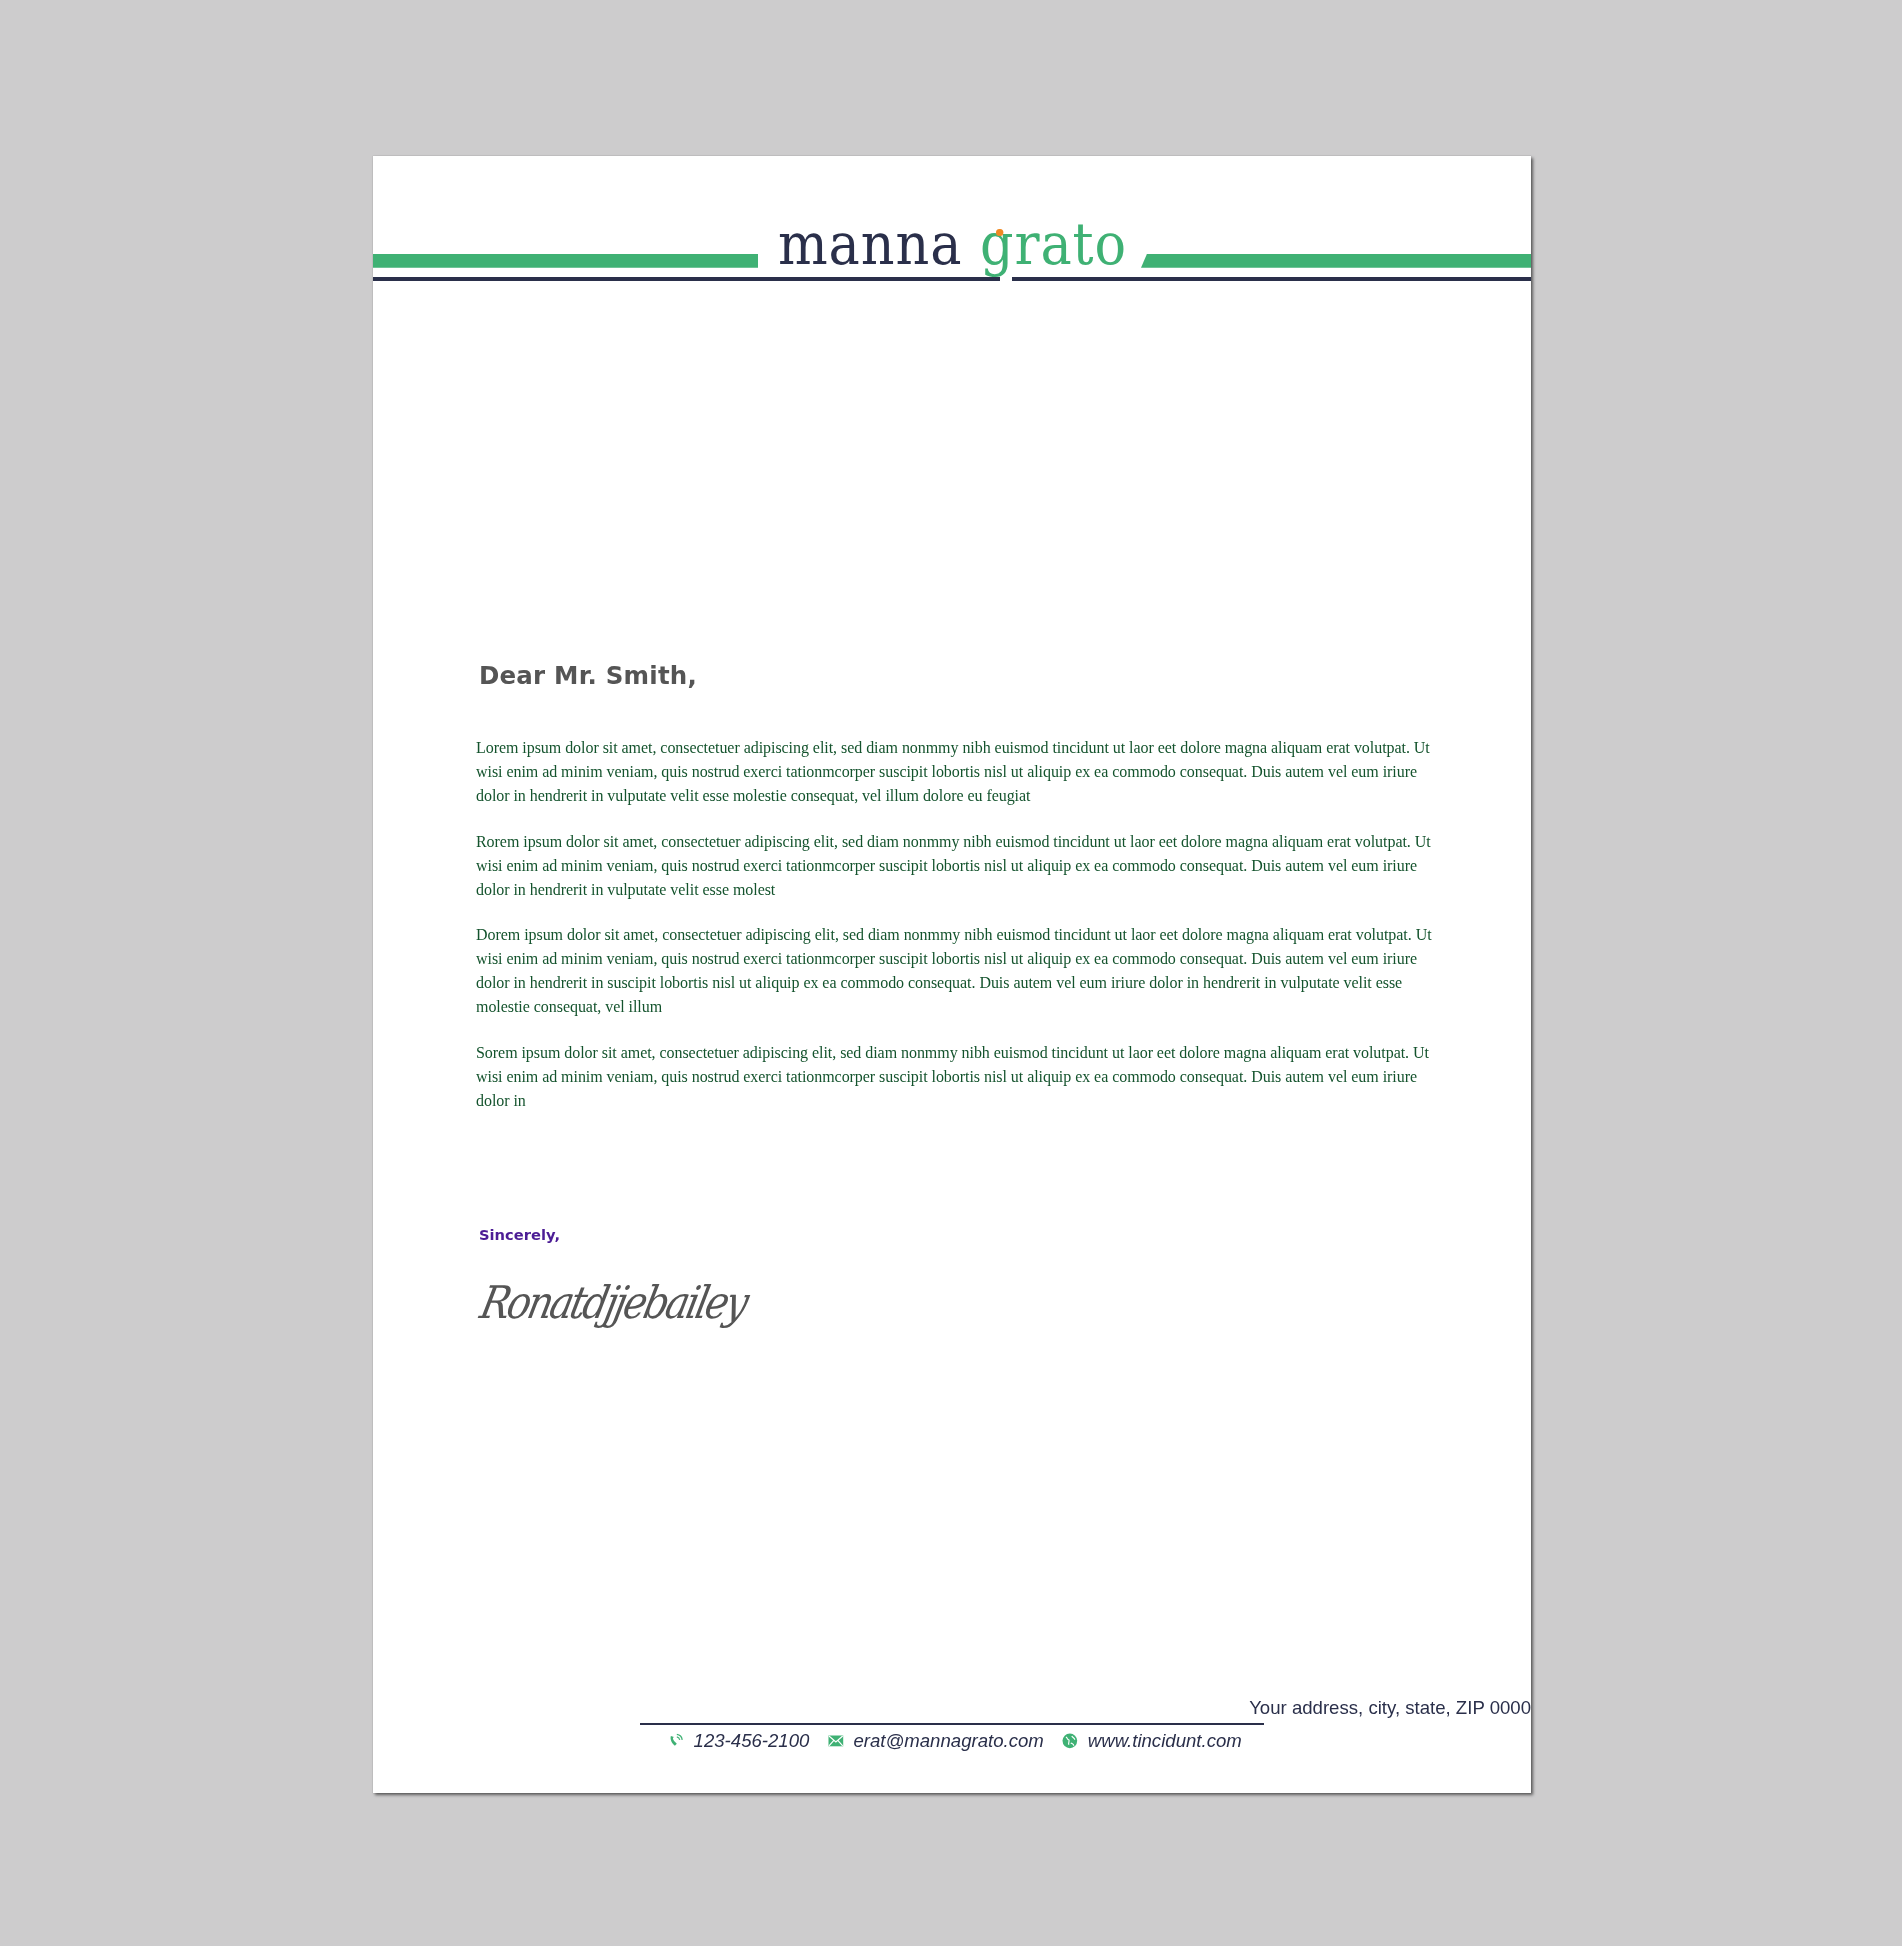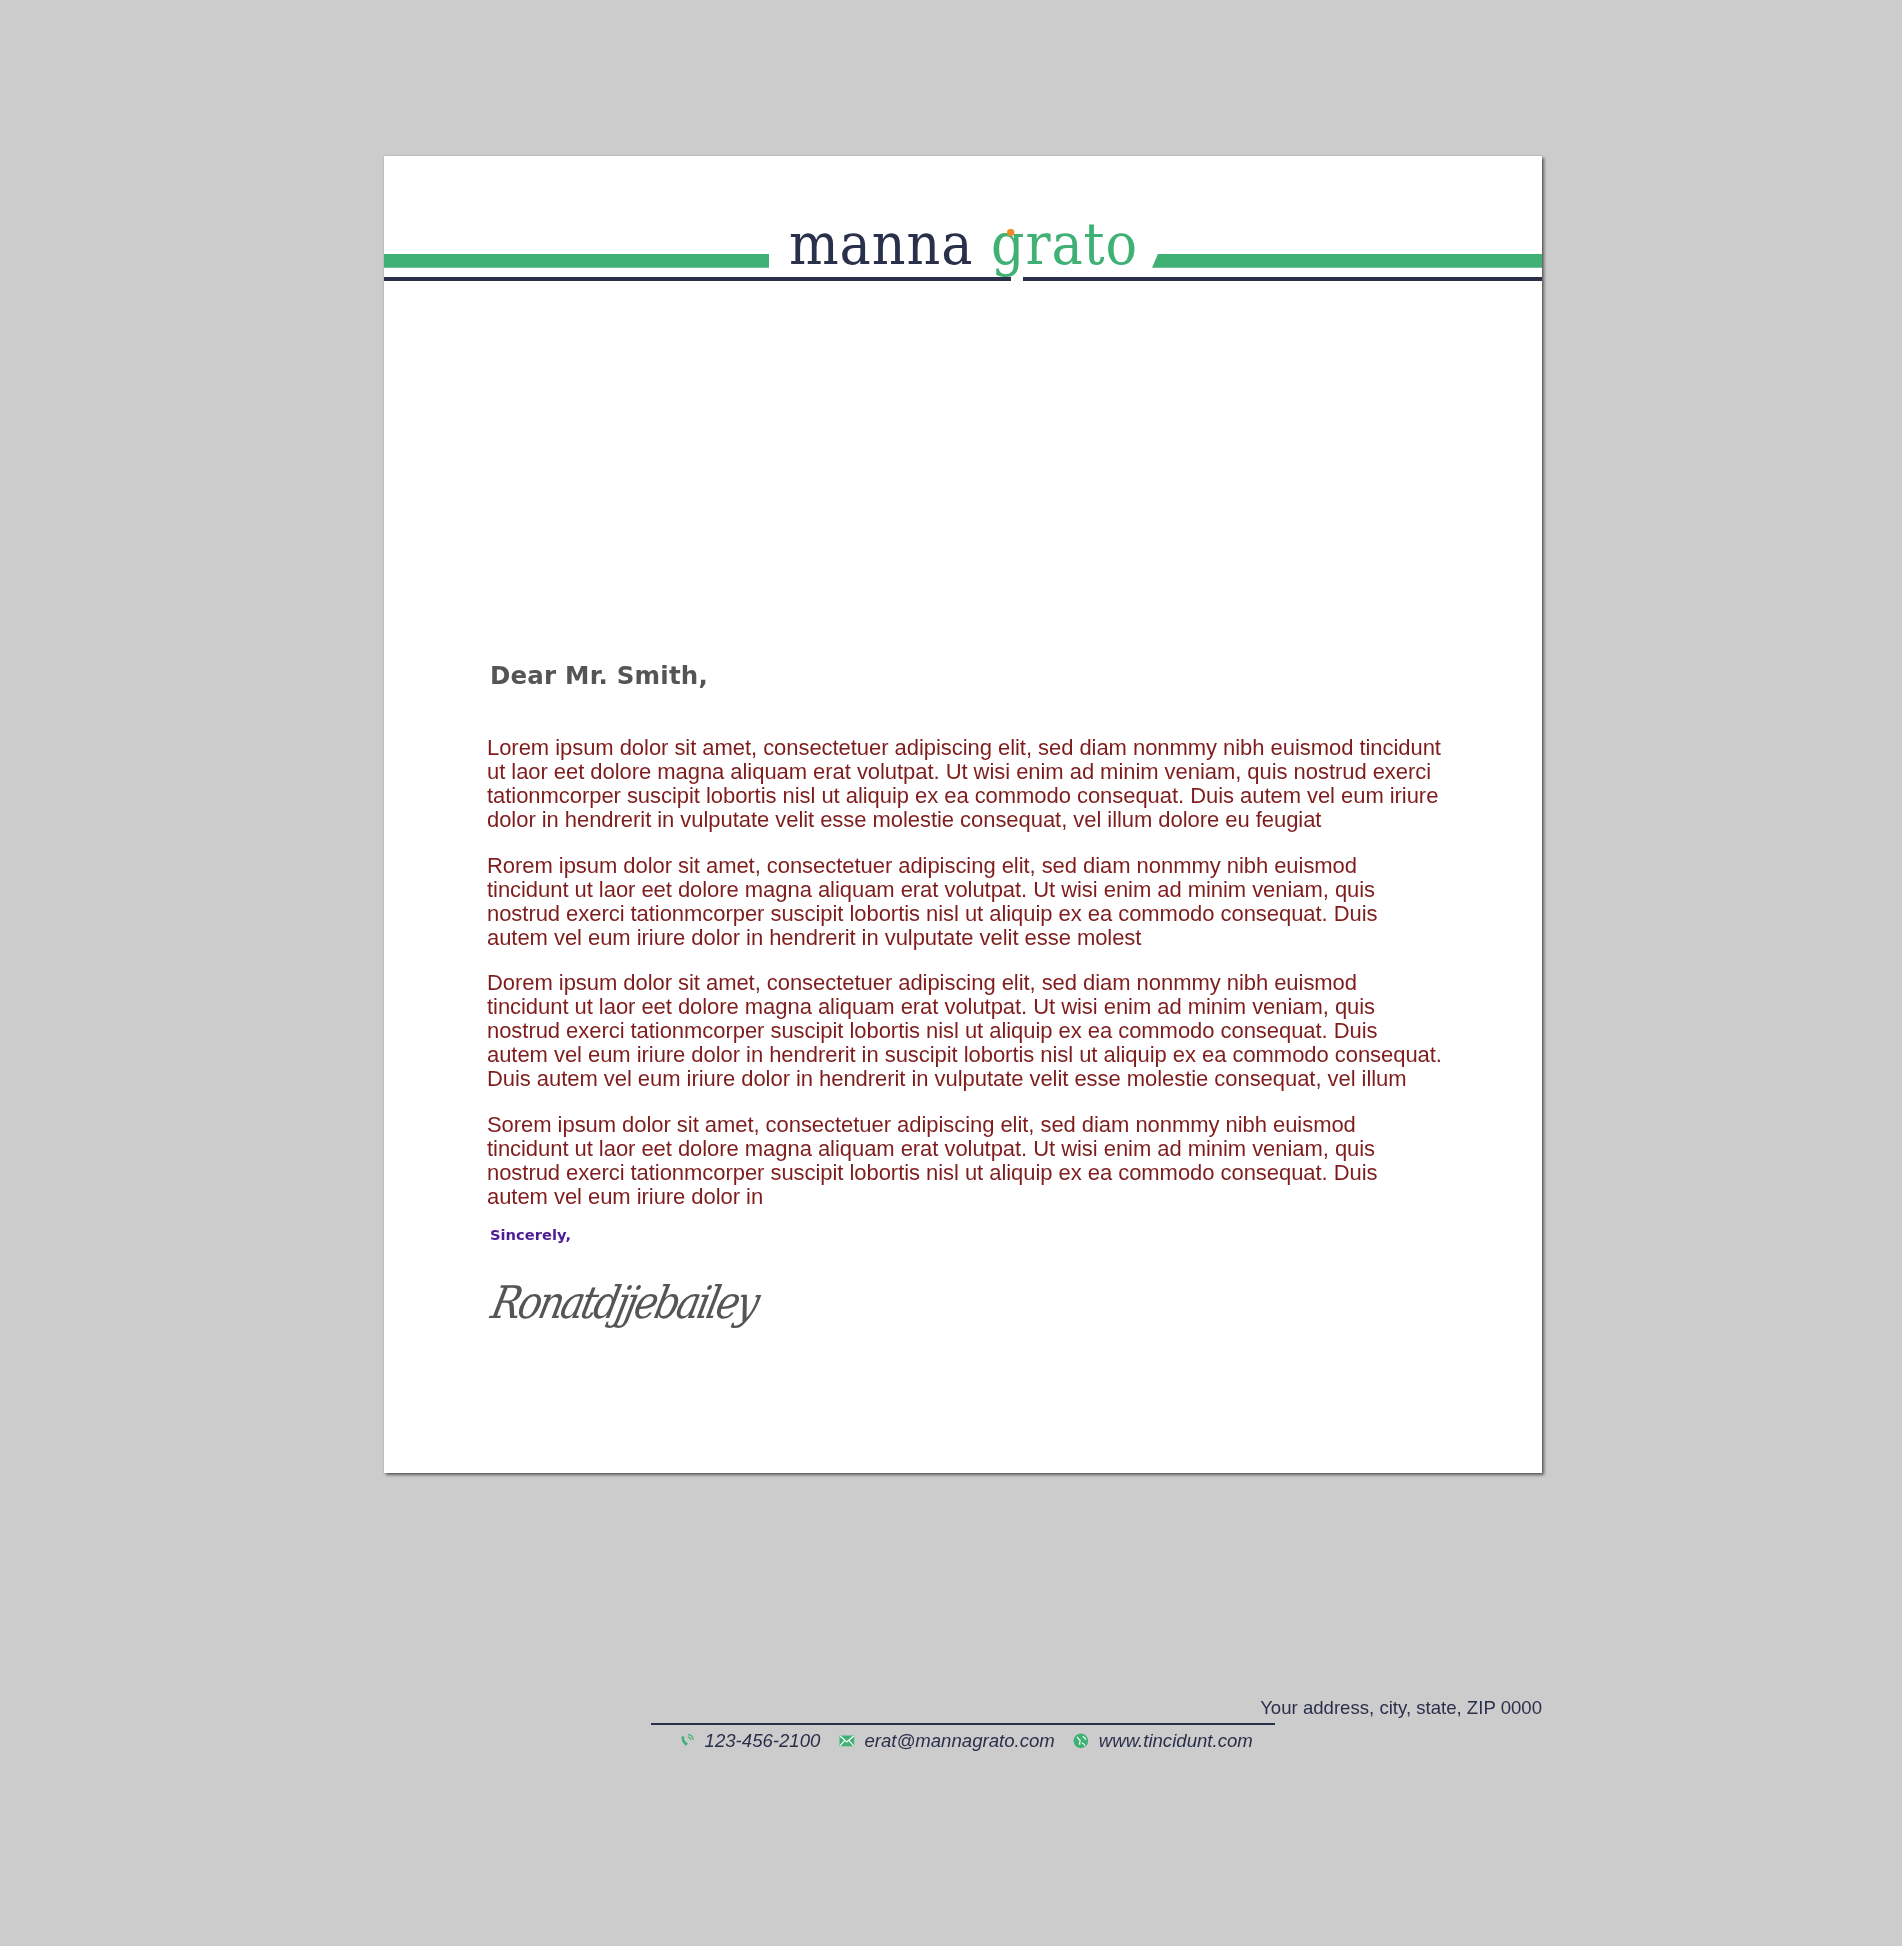--- a/index.html
+++ b/index.html
@@ -5,22 +5,22 @@
     html, body { margin: 0; padding: 0; }
     body {
       width: 1902px; height: 1947px;
       background: #cdcccd;
       position: relative;
       overflow: hidden;
       font-family: "Liberation Sans", sans-serif;
     }
     .page {
       position: absolute;
-      left: 384px; top: 156px;
-      width: 1158px; height: 1317px;
+      left: 373px; top: 156px;
+      width: 1158px; height: 1637px;
       background: #ffffff;
       box-shadow: 2px 2px 2.9px rgba(0,0,0,0.55), 0 0 1px rgba(0,0,0,0.25);
     }
     
     .bar-green {
       position: absolute; top: 98px; height: 13.7px; background: #3fb174;
     }
     .bar-green.left { left: 0; width: 385px; clip-path: polygon(0 0, 100% 0, 100% 100%, 0 100%); }
     .bar-green.right { left: 768px; right: 0; clip-path: polygon(5.9px 0, 100% 0, 100% 100%, 0 100%); }
     .bar-navy {
@@ -49,22 +49,22 @@
     .greeting {
       position: absolute; left: 106px; top: 505px;
       font-family: "DejaVu Sans", sans-serif;
       font-weight: bold; font-size: 24.5px; color: #555555;
       letter-spacing: 0.2px;
     }
     .paragraphs {
       position: absolute; left: 103px; top: 580px; width: 956px;
     }
     .para {
-      font-family: Liberation Sans, sans-serif;
-      font-size: 22px; line-height: 24px; color: #7f1d1d;
+      font-family: Liberation Serif, serif;
+      font-size: 16px; line-height: 24px; color: #14532d;
       margin: 0 0 21.6px 0;
       letter-spacing: -0.05px;
     }
     .sincerely {
       position: absolute; left: 106px; top: 1070px;
       font-family: "DejaVu Sans", sans-serif;
       font-weight: bold; font-size: 14.7px; color: #4c1d95;
     }
     .signature {
       position: absolute; left: 103px; top: 1127px;

